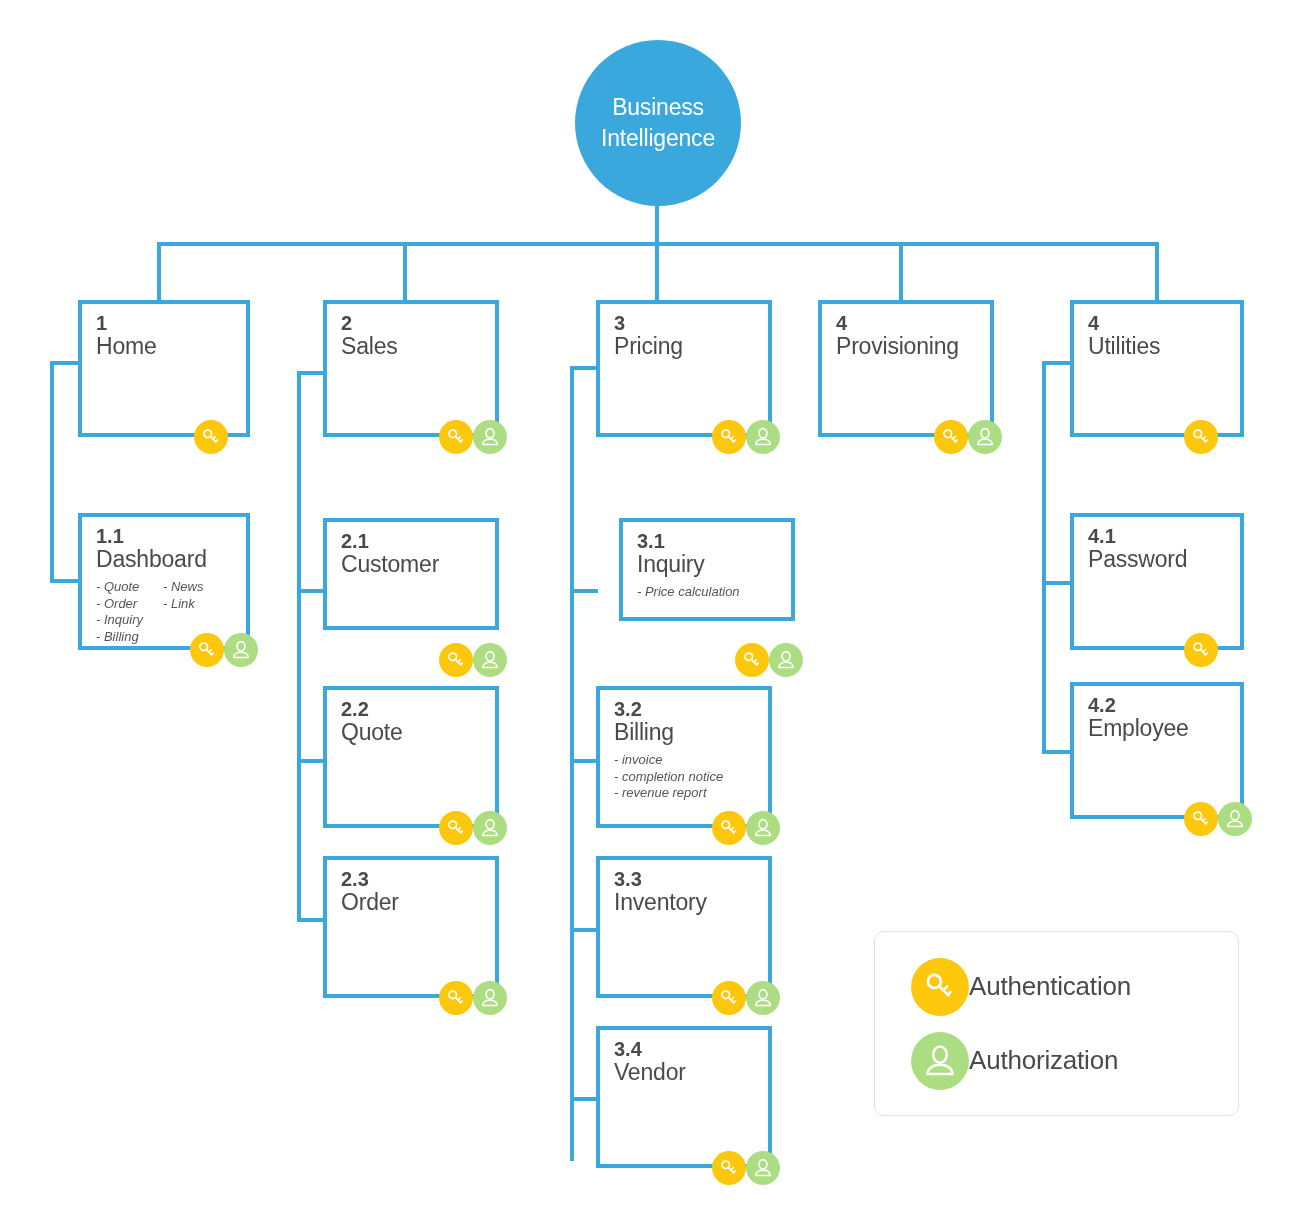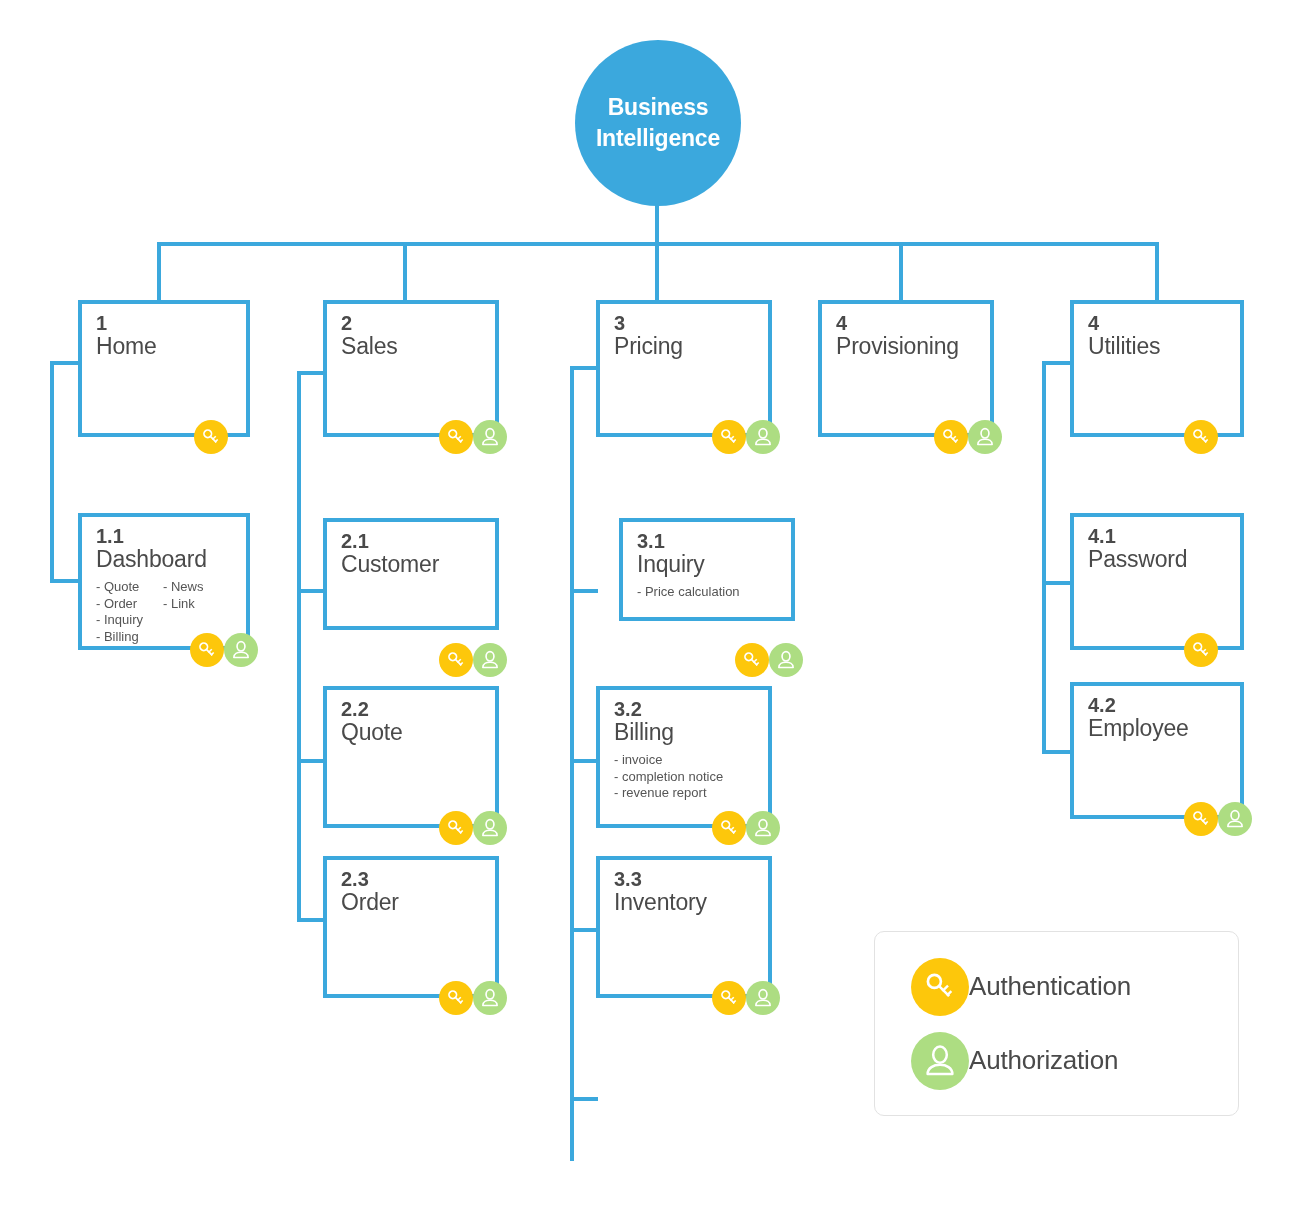--- a/index.html
+++ b/index.html
@@ -30,21 +30,21 @@
     background: #3ba8dd;
     display: flex;
     align-items: center;
     justify-content: center;
     text-align: center;
     box-sizing: border-box;
   }
   .root-circle .root-label {
     color: #ffffff;
     font-size: 23px;
-    font-weight: bold;
+    font-weight: normal;
     line-height: 1.35;
     letter-spacing: -0.2px;
   }
 
   
   .conn {
     position: absolute;
     background: #3ba8dd;
   }
 
@@ -87,20 +87,21 @@
   }
   .node .bcol {
     display: flex;
     flex-direction: column;
   }
   .node .bcol span {
     font-size: 13px;
     color: #555555;
     line-height: 1.27;
     white-space: nowrap;
+    font-style: italic;
   }
 
   
   .badges {
     position: absolute;
     display: flex;
     flex-direction: row;
     align-items: center;
   }
   .badge {
@@ -432,20 +433,42 @@
       </div>
       <div class="badge auth-z">
         <svg width="22" height="22" viewBox="0 0 24 24">
             <ellipse cx="12" cy="8" rx="4.3" ry="5.1" fill="none" stroke="#ffffff" stroke-width="1.8"></ellipse>
             <path d="M4.2 20.2 C4.2 16.3 8 14.4 12 14.4 C16 14.4 19.8 16.3 19.8 20.2 Z" fill="none" stroke="#ffffff" stroke-width="1.8" stroke-linejoin="round"></path>
           </svg>
       </div>
     </div>
   </div>
 
+  <div class="node" style="left:596px; top:1026px; width:176px; height:142px;">
+    <div class="num">3.4</div>
+    <div class="name">Vendor</div>
+    <div class="badges" style="left:112px; top:121px;">
+      <div class="badge auth-n">
+        <svg width="22" height="22" viewBox="0 0 24 24">
+            <g transform="rotate(-45 12 12)">
+              <circle cx="12" cy="7" r="4.1" fill="none" stroke="#ffffff" stroke-width="1.9"></circle>
+              <rect x="11.1" y="11" width="1.8" height="9.2" fill="#ffffff"></rect>
+              <rect x="11.1" y="14.2" width="5.2" height="1.7" fill="#ffffff"></rect>
+              <rect x="11.1" y="18.2" width="4.2" height="1.7" fill="#ffffff"></rect>
+            </g>
+          </svg>
+      </div>
+      <div class="badge auth-z">
+        <svg width="22" height="22" viewBox="0 0 24 24">
+            <ellipse cx="12" cy="8" rx="4.3" ry="5.1" fill="none" stroke="#ffffff" stroke-width="1.8"></ellipse>
+            <path d="M4.2 20.2 C4.2 16.3 8 14.4 12 14.4 C16 14.4 19.8 16.3 19.8 20.2 Z" fill="none" stroke="#ffffff" stroke-width="1.8" stroke-linejoin="round"></path>
+          </svg>
+      </div>
+    </div>
+  </div>
 
   <div class="node" style="left:818px; top:300px; width:176px; height:137px;">
     <div class="num">4</div>
     <div class="name">Provisioning</div>
     <div class="badges" style="left:112px; top:116px;">
       <div class="badge auth-n">
         <svg width="22" height="22" viewBox="0 0 24 24">
             <g transform="rotate(-45 12 12)">
               <circle cx="12" cy="7" r="4.1" fill="none" stroke="#ffffff" stroke-width="1.9"></circle>
               <rect x="11.1" y="11" width="1.8" height="9.2" fill="#ffffff"></rect>

